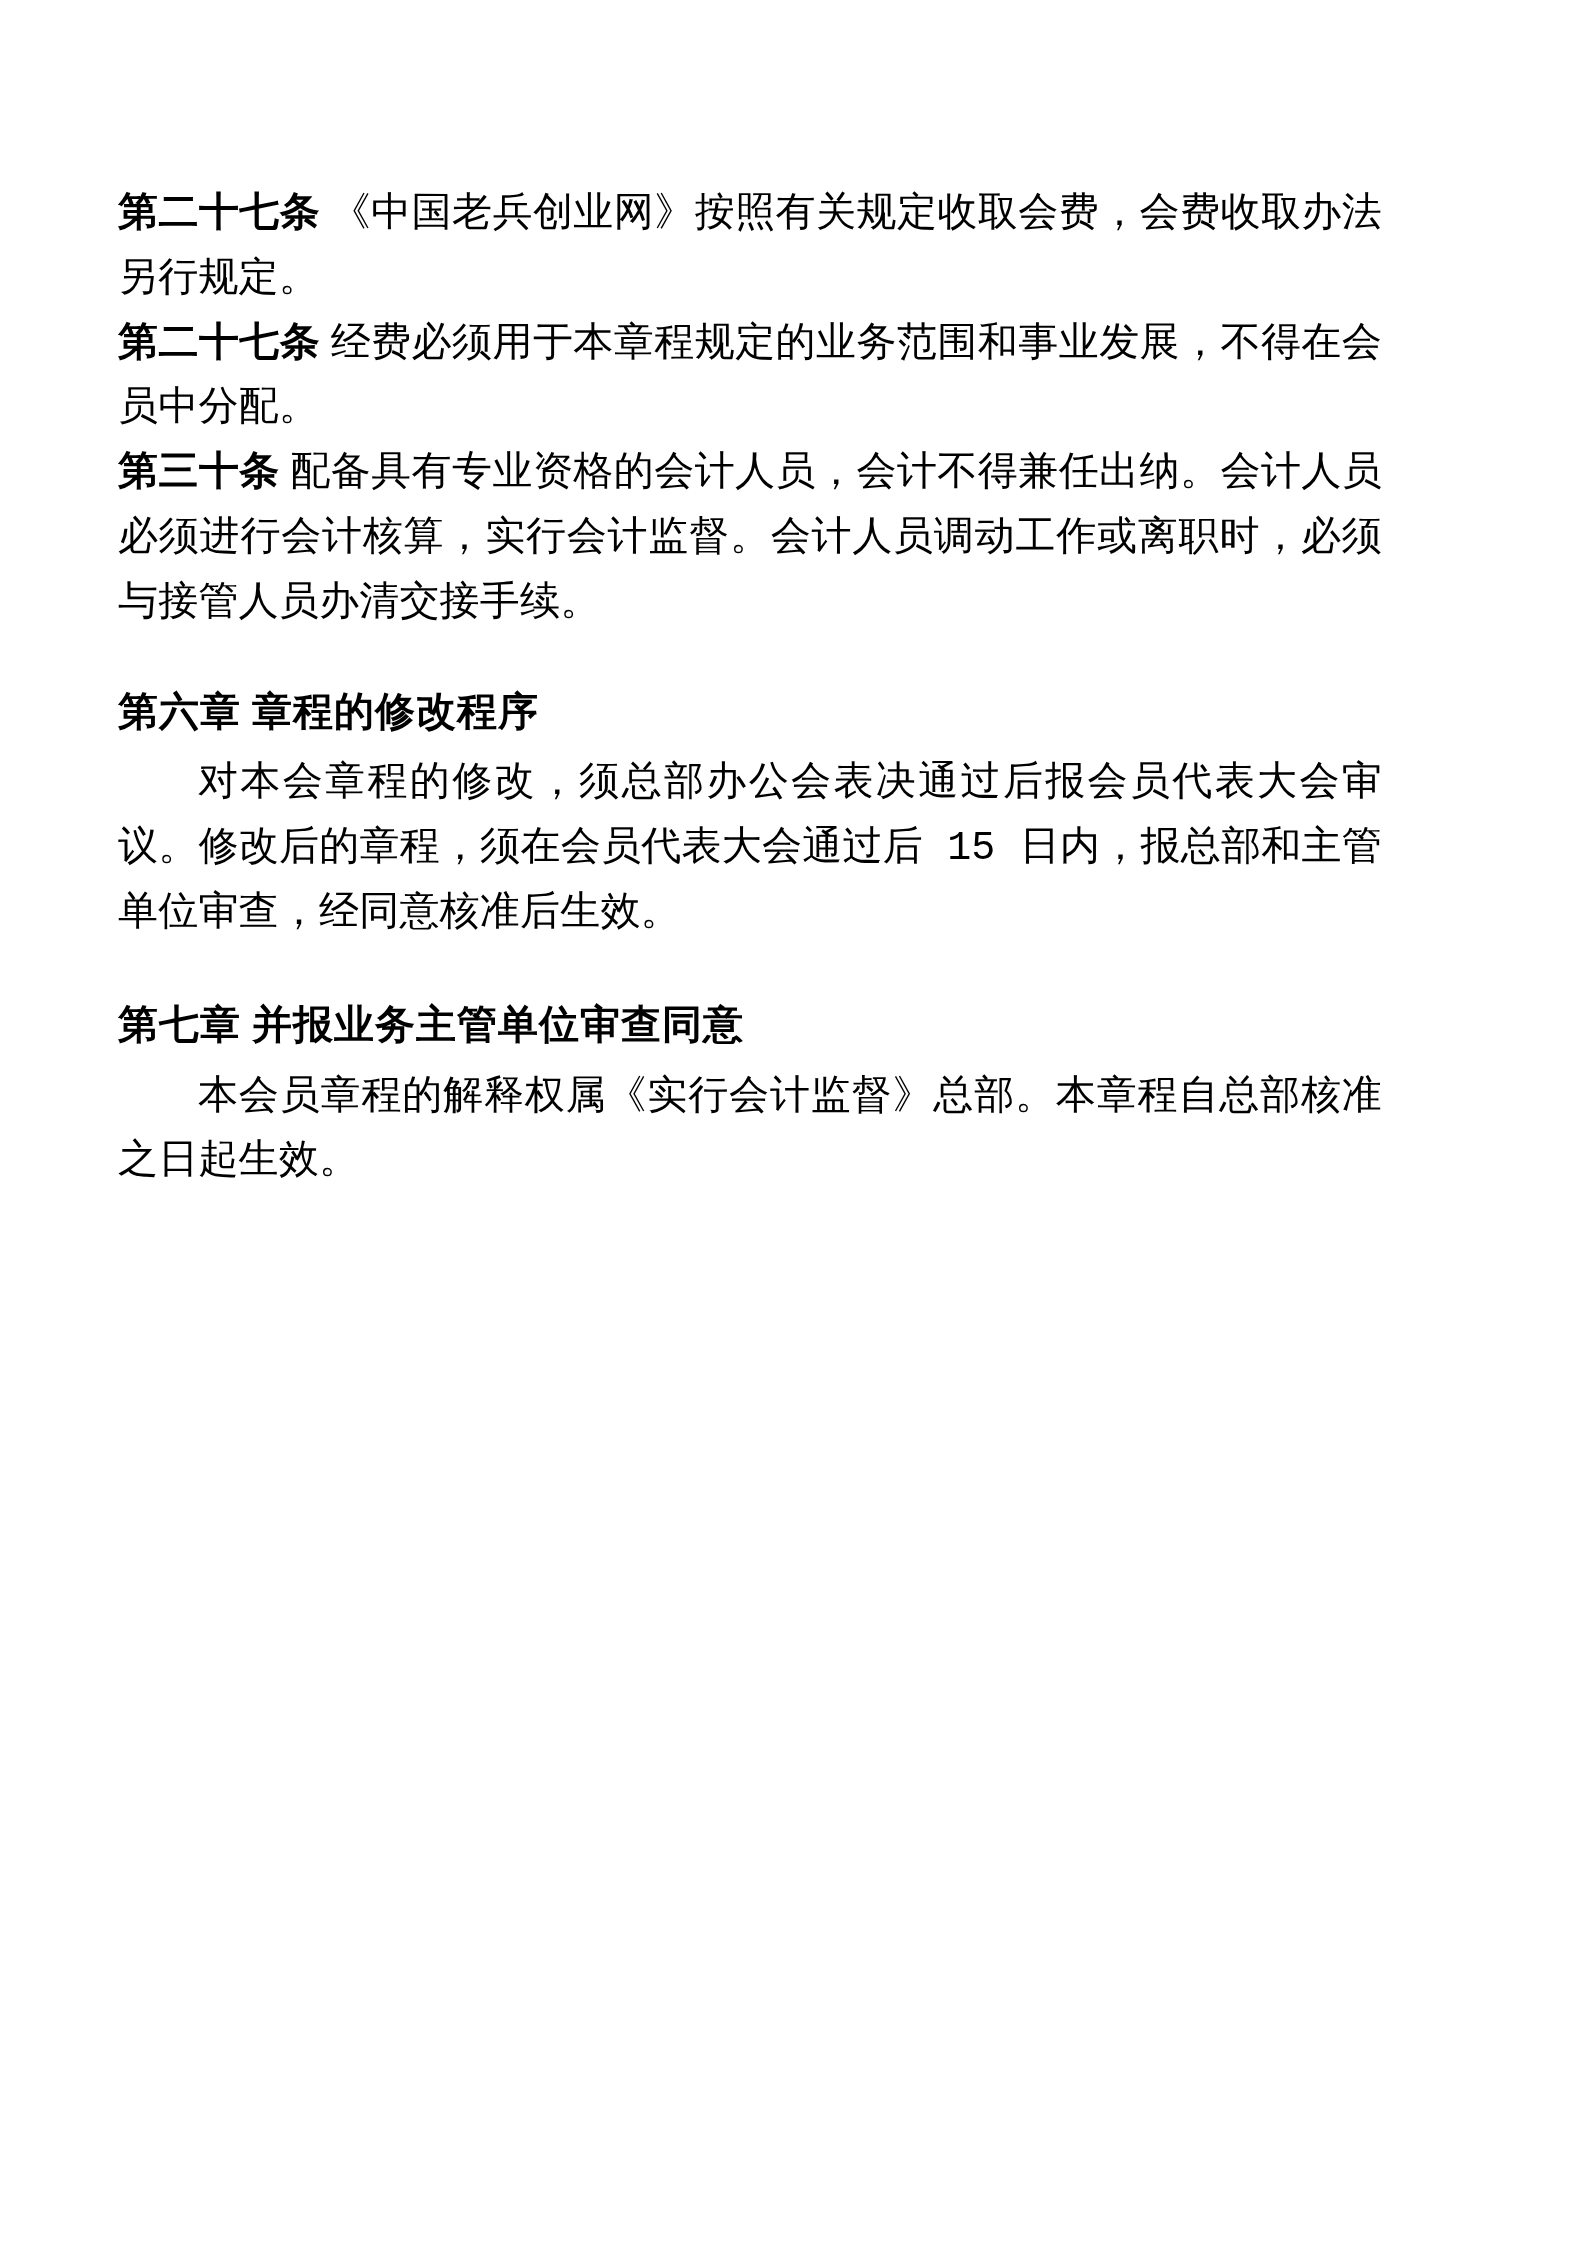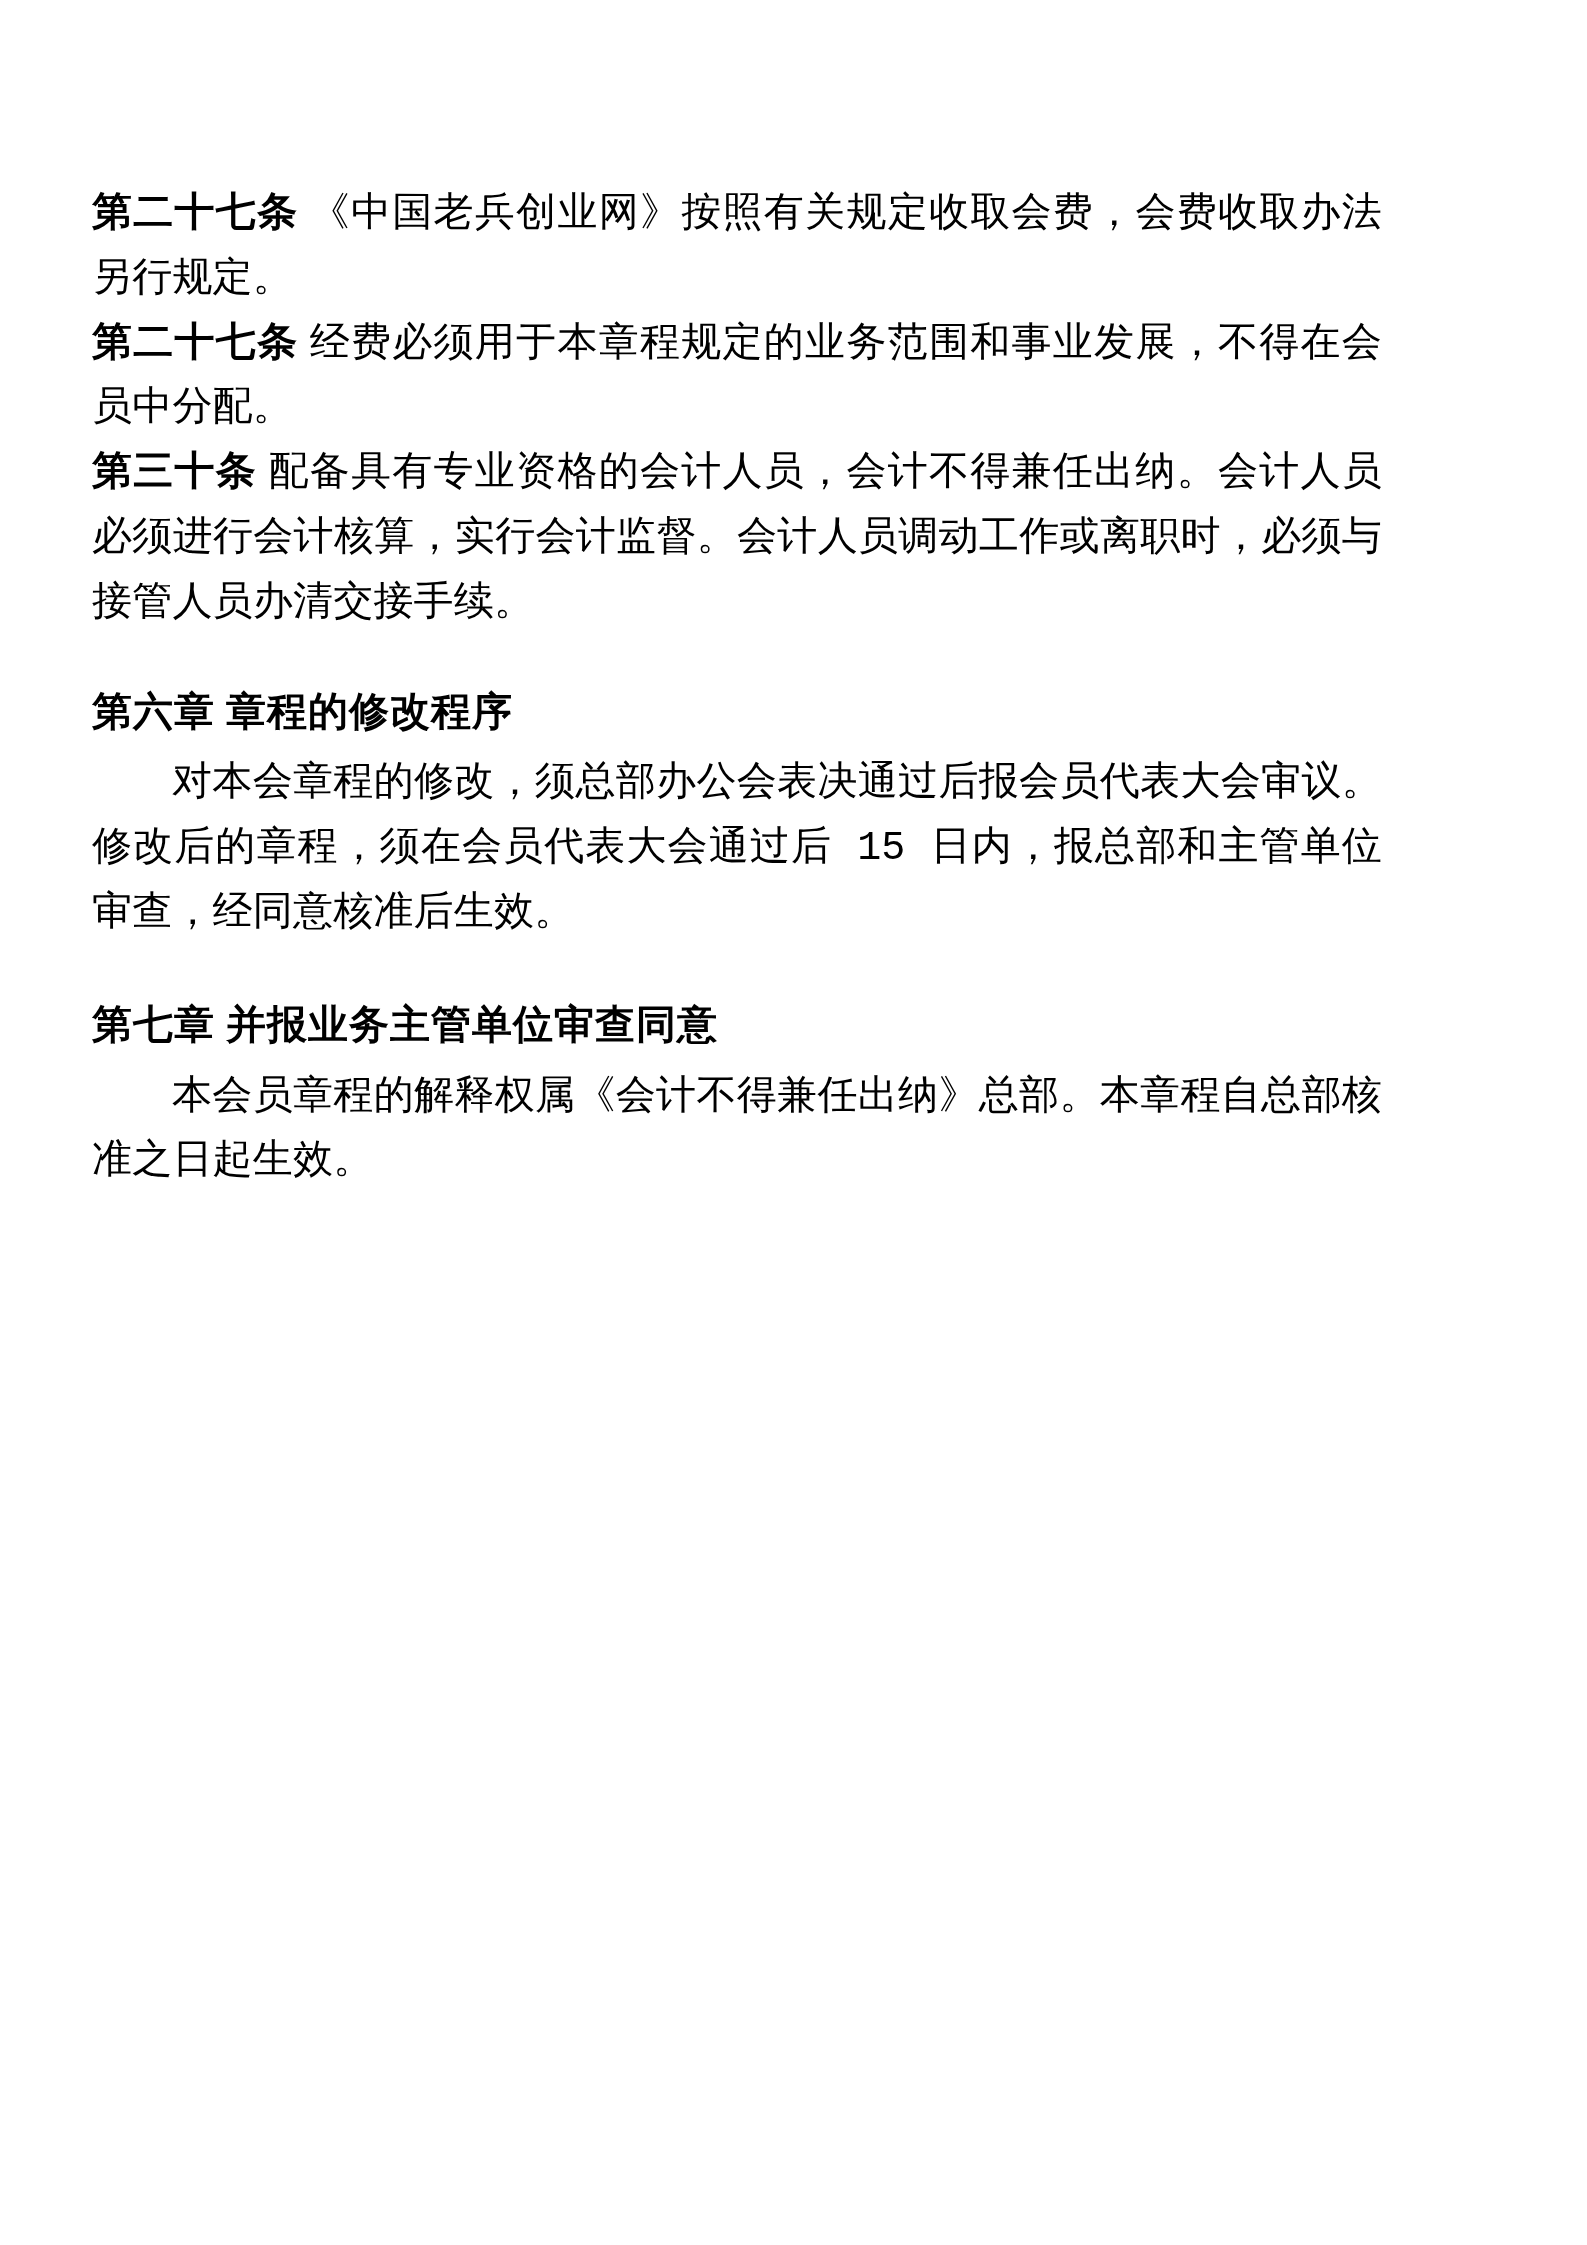--- a/index.html
+++ b/index.html
@@ -15,21 +15,21 @@
     position: relative;
     overflow: hidden;
   }
   .page {
     position: absolute;
     left: 0;
     top: 0;
     width: 1587px;
     height: 1677px;
     box-sizing: border-box;
-    padding: 180px 205px 0 92px;
+    padding: 180px 205px 0 118px;
   }
   .doc-body {
     font-size: 40px;
     line-height: 1.62;
     text-align: justify;
     text-justify: inter-ideograph;
   }
   p.para {
     margin: 0;
     text-indent: 0;
@@ -81,16 +81,16 @@
     <p class="para-indent">对本会章程的修改，须总部办公会表决通过后报会员代表大会审议。修改后的章程，须在会员代表大会通过后 15 日内，报总部和主管单位审查，经同意核准后生效。</p>
 
     <div class="gap-before-chapter"></div>
 
     <h2 class="chapter">第七章  并报业务主管单位审查同意</h2>
 
     <div class="gap-small"></div>
 
 
 
-    <p class="para-indent">本会员章程的解释权属《会计不得兼任出纳》总部。本章程自总部核准之日起生效。</p>
+    <p class="para-indent">本会员章程的解释权属《实行会计监督》总部。本章程自总部核准之日起生效。</p>
 
   </div>
 </div>
 
 </body></html>

